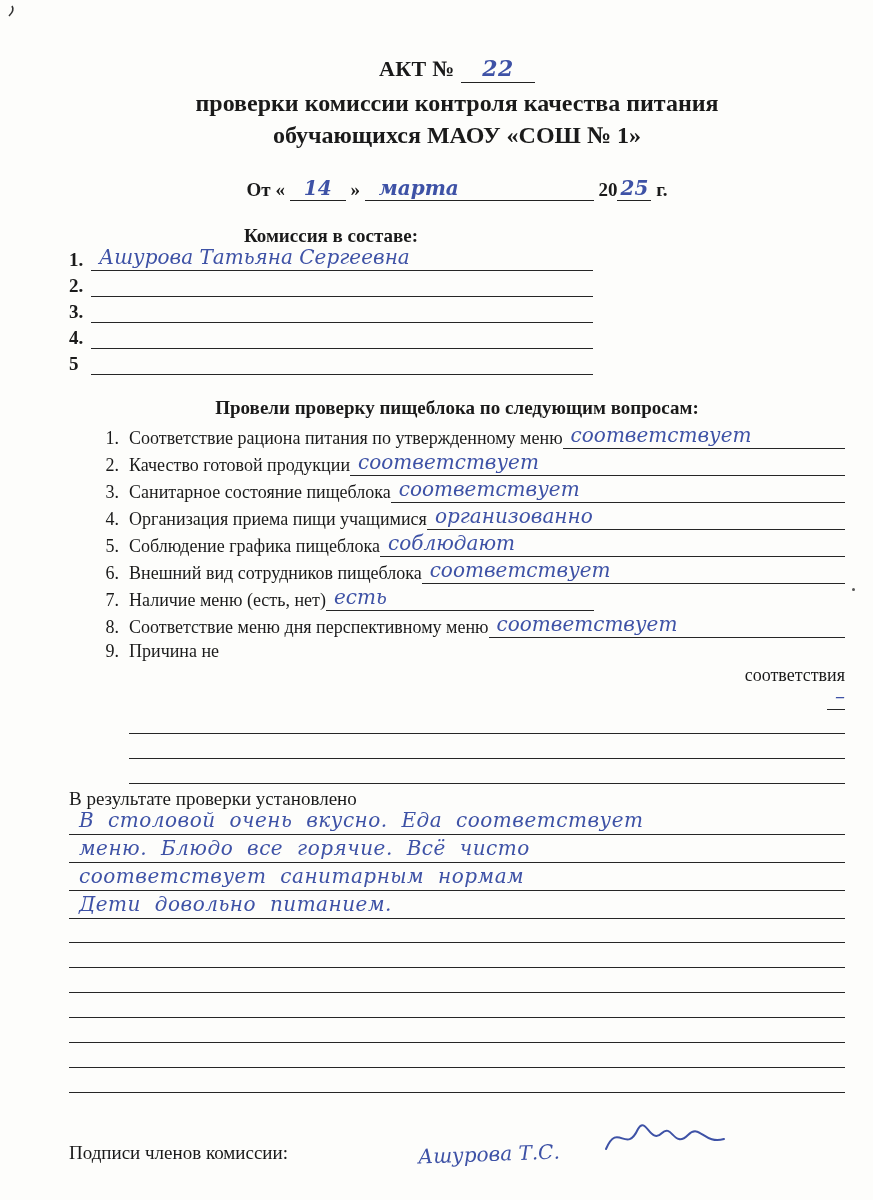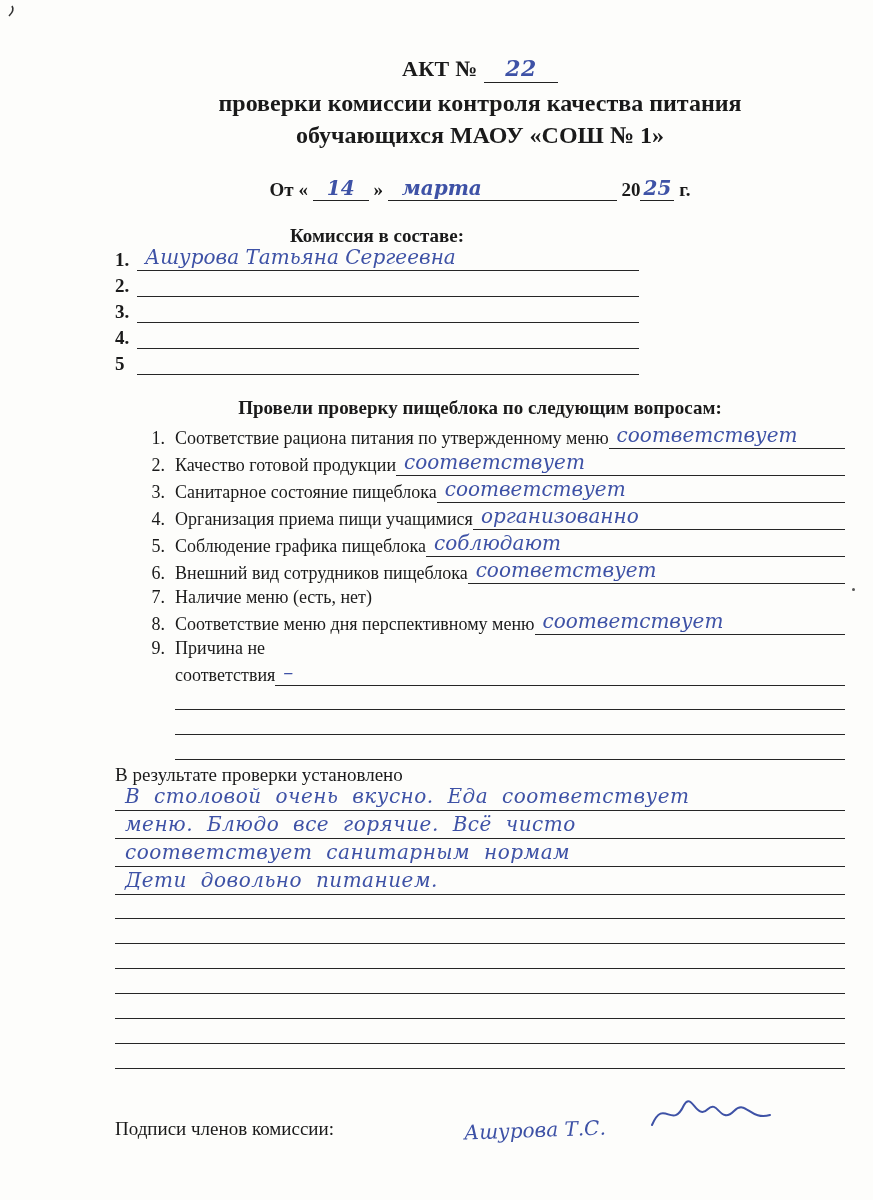--- a/index.html
+++ b/index.html
@@ -4,21 +4,21 @@
 <style>
   html, body { margin: 0; padding: 0; background: #d8d8d8; }
   .page {
     position: relative;
     width: 873px; height: 1200px;
     margin: 0 auto;
     background: #fdfdfb;
     font-family: "Liberation Serif", "DejaVu Serif", serif;
     color: #1a1a1a;
     box-sizing: border-box;
-    padding: 56px 28px 0 115px;
+    padding: 56px 28px 0 69px;
     overflow: hidden;
   }
   .center { text-align: center; }
   .title { font-size: 22px; font-weight: bold; letter-spacing: .4px; }
   .num-line { display: inline-block; min-width: 74px; border-bottom: 1.8px solid #222; text-align: center; }
   .subtitle { font-size: 24px; font-weight: bold; line-height: 1.35; margin-top: 4px; }
   .hand {
     font-family: "DejaVu Serif", serif;
     font-style: italic;
     color: #3e52a6;
@@ -36,21 +36,21 @@
   .row { display: flex; align-items: flex-end; }
   .fill { flex: 1; border-bottom: 1.7px solid #262626; min-height: 23px; padding-left: 8px; }
   .mem-row { margin-bottom: 2px; }
   .mem-num { font-weight: bold; font-size: 19px; width: 22px; }
   .inspection { margin-top: 22px; }
   .items { margin-top: 6px; }
   .item-row { margin-bottom: 3px; font-size: 18px; }
   .item-num { width: 24px; text-align: right; margin-right: 10px; margin-left: 26px; }
   .item-label { white-space: nowrap; }
   .blank-line { border-bottom: 1.7px solid #262626; height: 20px; margin-bottom: 4px; }
-  .indented { margin-left: 60px; }
+  .indented { margin-left: 60px; flex-direction: column; }
   .result { margin-top: 0; }
   .result-heading { font-size: 19px; }
   .result-row { border-bottom: 1.7px solid #262626; height: 24px; margin-bottom: 3px; padding-left: 10px; }
   .result-row .hand { word-spacing: 7px; letter-spacing: .5px; }
   .signatures { margin-top: 22px; display: flex; align-items: flex-end; font-size: 19px; }
   .sig-name { margin-left: 130px; transform: rotate(-2deg); }
   .sig-flourish { margin-left: 40px; }
   .scan-mark { position: absolute; top: 4px; left: 6px; }
   .speck { position: absolute; width: 3px; height: 3px; border-radius: 50%; background: #555; }
 </style>
@@ -138,20 +138,21 @@
         <span class="fill"><span class="hand">соблюдают</span></span>
       </div>
       <div class="row item-row">
         <span class="item-num">6.</span>
         <span class="item-label">Внешний вид сотрудников пищеблока</span>
         <span class="fill"><span class="hand">соответствует</span></span>
       </div>
       <div class="row item-row">
         <span class="item-num">7.</span>
         <span class="item-label">Наличие меню (есть, нет)</span>
+        <span class="fill" style="max-width:260px;"><span class="hand">есть</span></span>
       </div>
       <div class="row item-row">
         <span class="item-num">8.</span>
         <span class="item-label">Соответствие меню дня перспективному меню</span>
         <span class="fill"><span class="hand">соответствует</span></span>
       </div>
 
       <div class="row item-row">
         <span class="item-num">9.</span>
         <span class="item-label">Причина не</span>

